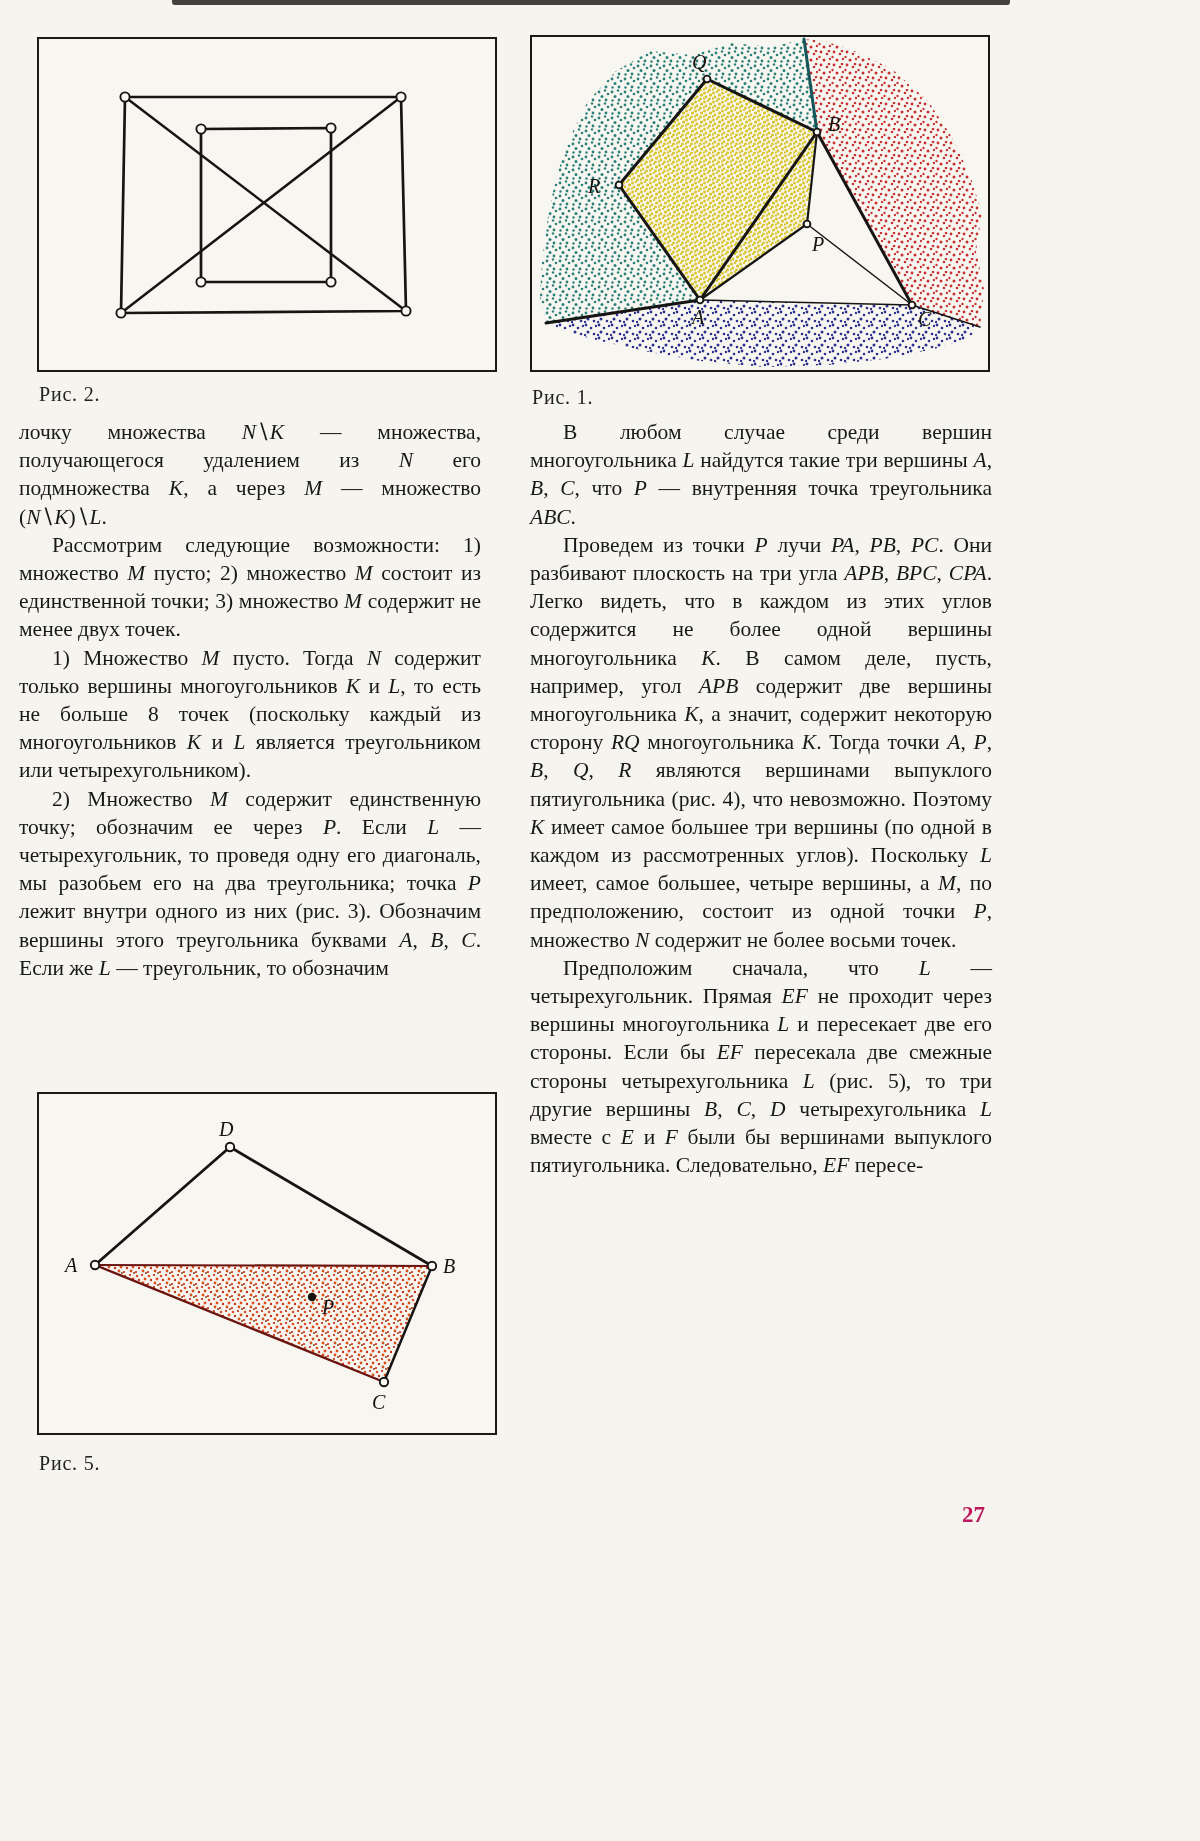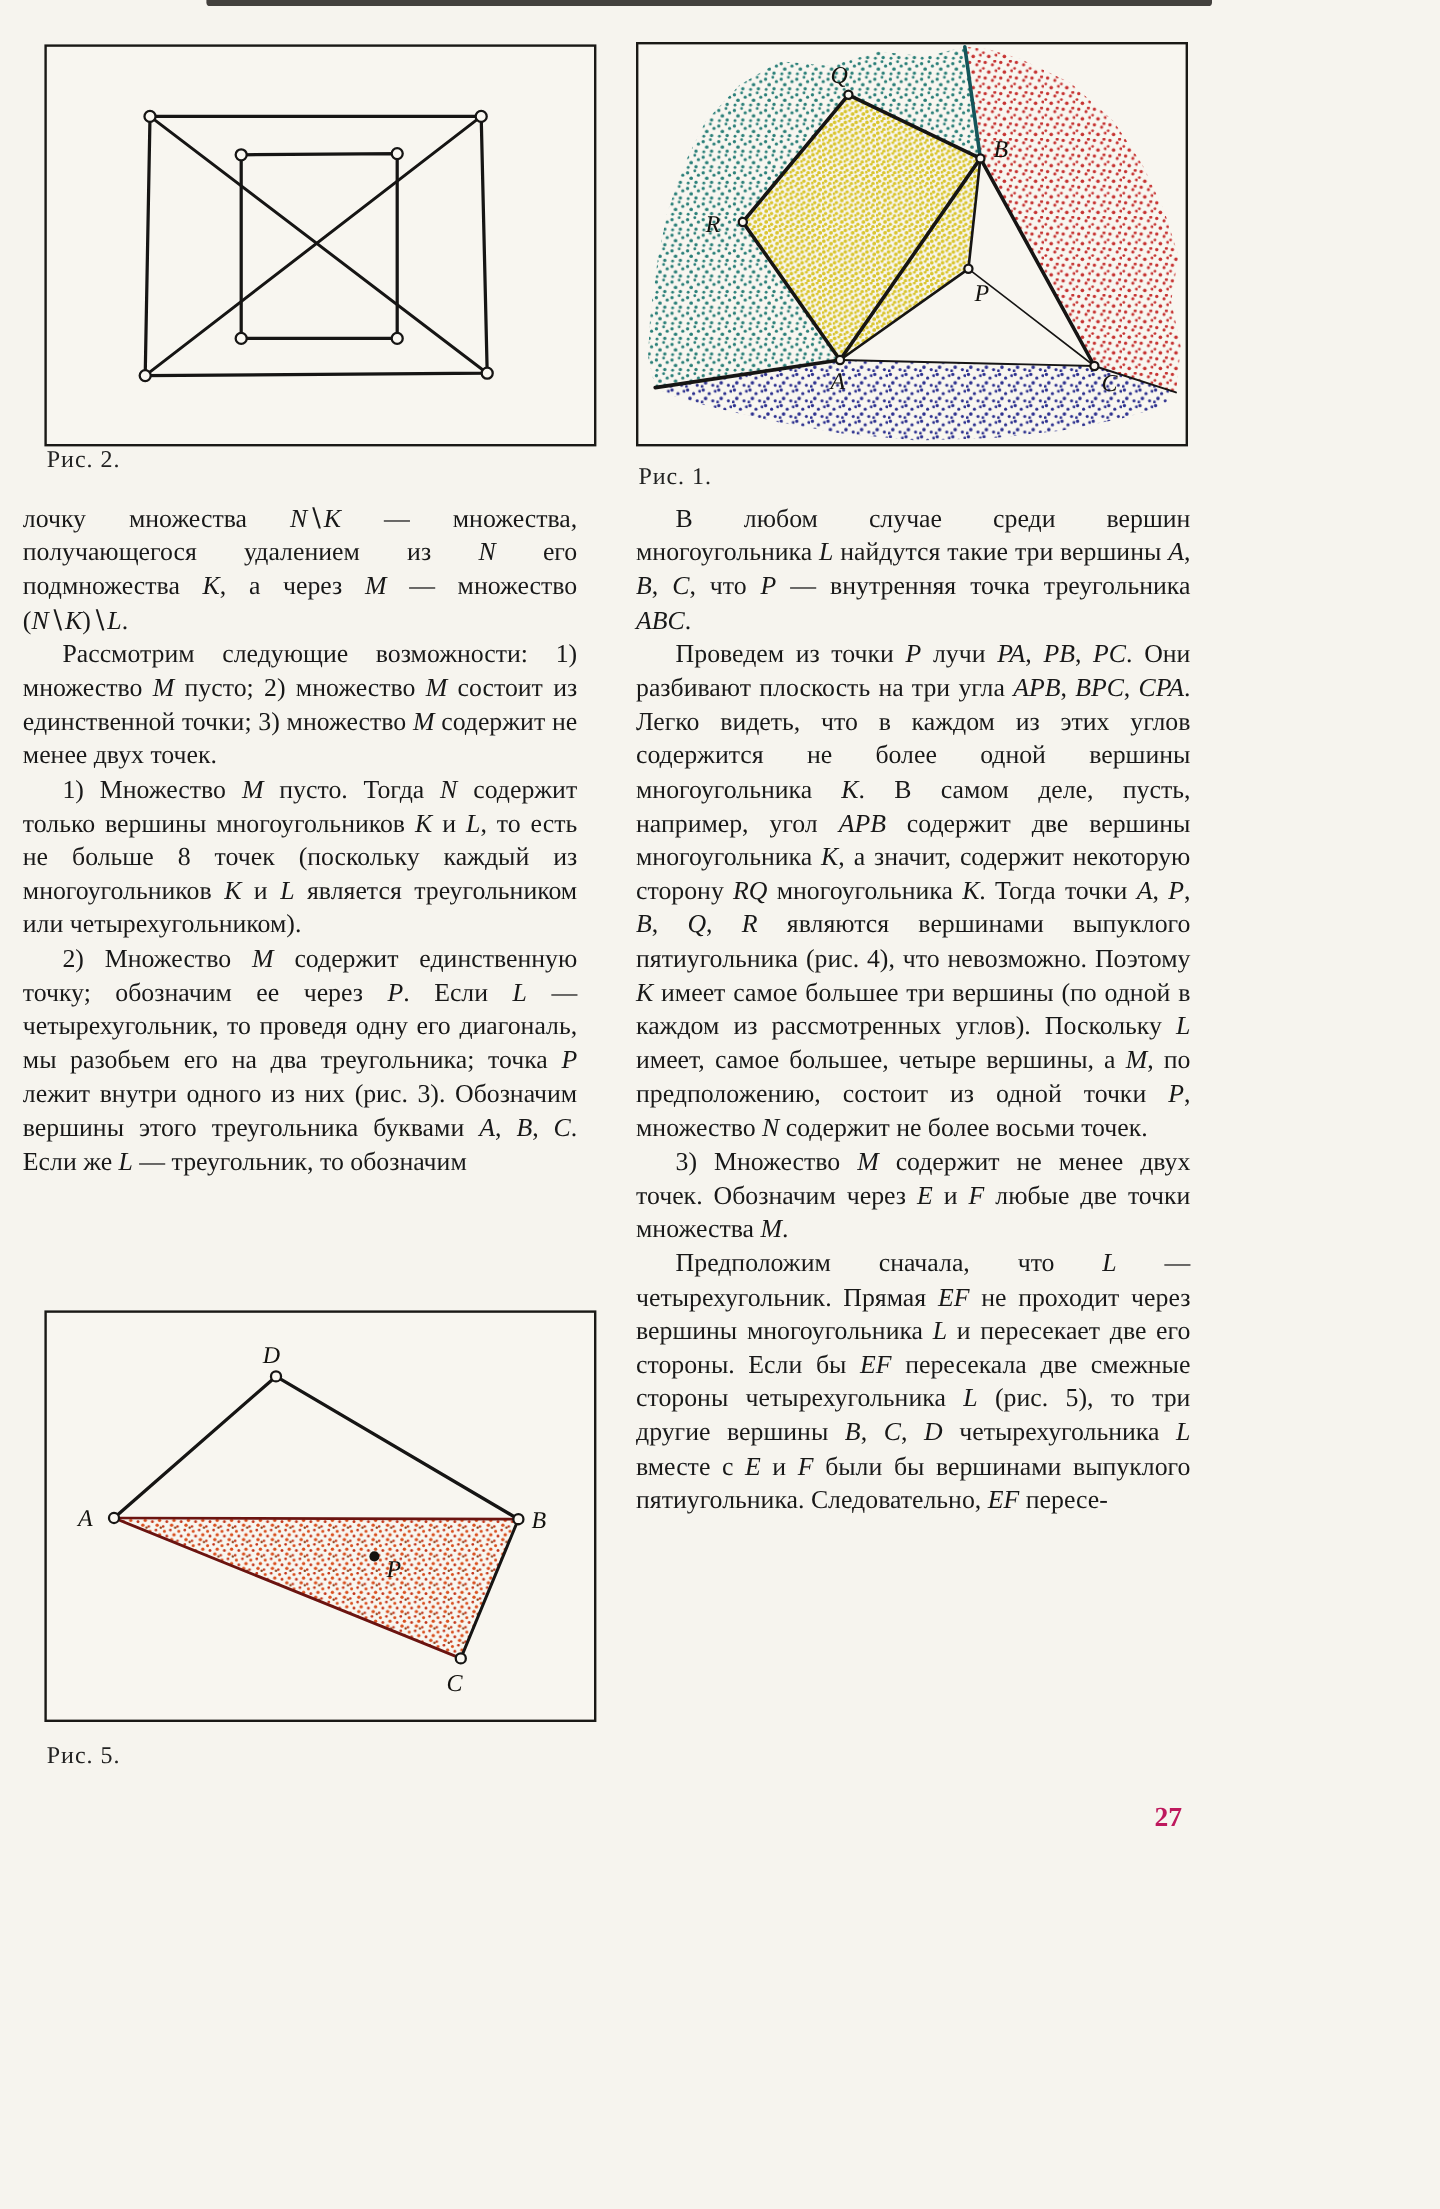--- a/index.html
+++ b/index.html
@@ -73,21 +73,21 @@
         <circle class="vx" cx="362" cy="58" r="4.6"></circle>
         <circle class="vx" cx="367" cy="272" r="4.6"></circle>
         <circle class="vx" cx="82" cy="274" r="4.6"></circle>
         <circle class="vx" cx="162" cy="90" r="4.6"></circle>
         <circle class="vx" cx="292" cy="89" r="4.6"></circle>
         <circle class="vx" cx="292" cy="243" r="4.6"></circle>
         <circle class="vx" cx="162" cy="243" r="4.6"></circle>
       </g>
     </svg>
   </figure>
-  <div class="caption" style="left:39px;top:372px;">Рис. 2.</div>
+  <div class="caption" style="left:39px;top:383px;">Рис. 2.</div>
 
   <figure class="fig" style="left:530px;top:35px;width:456px;height:333px;">
     <svg width="456" height="333" viewBox="0 0 456 333">
       <defs>
         <pattern id="pt-teal" width="13" height="13" patternUnits="userSpaceOnUse">
           <circle class="dot-teal" cx="2" cy="3" r="1.4"></circle>
           <circle class="dot-teal" cx="8" cy="1.5" r="1.2"></circle>
           <circle class="dot-teal" cx="5" cy="7.5" r="1.5"></circle>
           <circle class="dot-teal" cx="11" cy="5" r="1.3"></circle>
           <circle class="dot-teal" cx="9" cy="11" r="1.4"></circle>
@@ -165,21 +165,20 @@
   <div class="col" style="left:19px;top:418px;">
     <p>лочку множества <i>N</i>∖<i>K</i> — множества, получающегося удалением из <i>N</i> его подмножества <i>K</i>, а через <i>M</i> — множество (<i>N</i>∖<i>K</i>)∖<i>L</i>.</p>
     <p class="ind">Рассмотрим следующие возможности: 1) множество <i>M</i> пусто; 2) множество <i>M</i> состоит из единственной точки; 3) множество <i>M</i> содержит не менее двух точек.</p>
     <p class="ind">1) Множество <i>M</i> пусто. Тогда <i>N</i> содержит только вершины многоугольников <i>K</i> и <i>L</i>, то есть не больше 8 точек (поскольку каждый из многоугольников <i>K</i> и <i>L</i> является треугольником или четырехугольником).</p>
     <p class="ind">2) Множество <i>M</i> содержит единственную точку; обозначим ее через <i>P</i>. Если <i>L</i> — четырехугольник, то проведя одну его диагональ, мы разобьем его на два треугольника; точка <i>P</i> лежит внутри одного из них (рис. 3). Обозначим вершины этого треугольника буквами <i>A</i>, <i>B</i>, <i>C</i>. Если же <i>L</i> — треугольник, то обозначим</p>
   </div>
 
   <div class="col" style="left:530px;top:418px;">
     <p class="ind">В любом случае среди вершин многоугольника <i>L</i> найдутся такие три вершины <i>A</i>, <i>B</i>, <i>C</i>, что <i>P</i> — внутренняя точка треугольника <i>ABC</i>.</p>
     <p class="ind">Проведем из точки <i>P</i> лучи <i>PA</i>, <i>PB</i>, <i>PC</i>. Они разбивают плоскость на три угла <i>APB</i>, <i>BPC</i>, <i>CPA</i>. Легко видеть, что в каждом из этих углов содержится не более одной вершины многоугольника <i>K</i>. В самом деле, пусть, например, угол <i>APB</i> содержит две вершины многоугольника <i>K</i>, а значит, содержит некоторую сторону <i>RQ</i> многоугольника <i>K</i>. Тогда точки <i>A</i>, <i>P</i>, <i>B</i>, <i>Q</i>, <i>R</i> являются вершинами выпуклого пятиугольника (рис. 4), что невозможно. Поэтому <i>K</i> имеет самое большее три вершины (по одной в каждом из рассмотренных углов). Поскольку <i>L</i> имеет, самое большее, четыре вершины, а <i>M</i>, по предположению, состоит из одной точки <i>P</i>, множество <i>N</i> содержит не более восьми точек.</p>
-    <p class="ind">3) Множество <i>M</i> содержит не менее двух точек. Обозначим через <i>E</i> и <i>F</i> любые две точки множества <i>M</i>.</p>
     <p class="ind">Предположим сначала, что <i>L</i> — четырехугольник. Прямая <i>EF</i> не проходит через вершины многоугольника <i>L</i> и пересекает две его стороны. Если бы <i>EF</i> пересекала две смежные стороны четырехугольника <i>L</i> (рис. 5), то три другие вершины <i>B</i>, <i>C</i>, <i>D</i> четырехугольника <i>L</i> вместе с <i>E</i> и <i>F</i> были бы вершинами выпуклого пятиугольника. Следовательно, <i>EF</i> пересе-</p>
   </div>
 
   <figure class="fig" style="left:37px;top:1092px;width:456px;height:339px;">
     <svg width="456" height="339" viewBox="0 0 456 339">
       <defs>
         <pattern id="pt-orange" width="12" height="12" patternUnits="userSpaceOnUse">
           <circle class="dot-o1" cx="2" cy="2" r="1.3"></circle>
           <circle class="dot-o2" cx="7" cy="1" r="1.1"></circle>
           <circle class="dot-o1" cx="10" cy="5" r="1.4"></circle>

